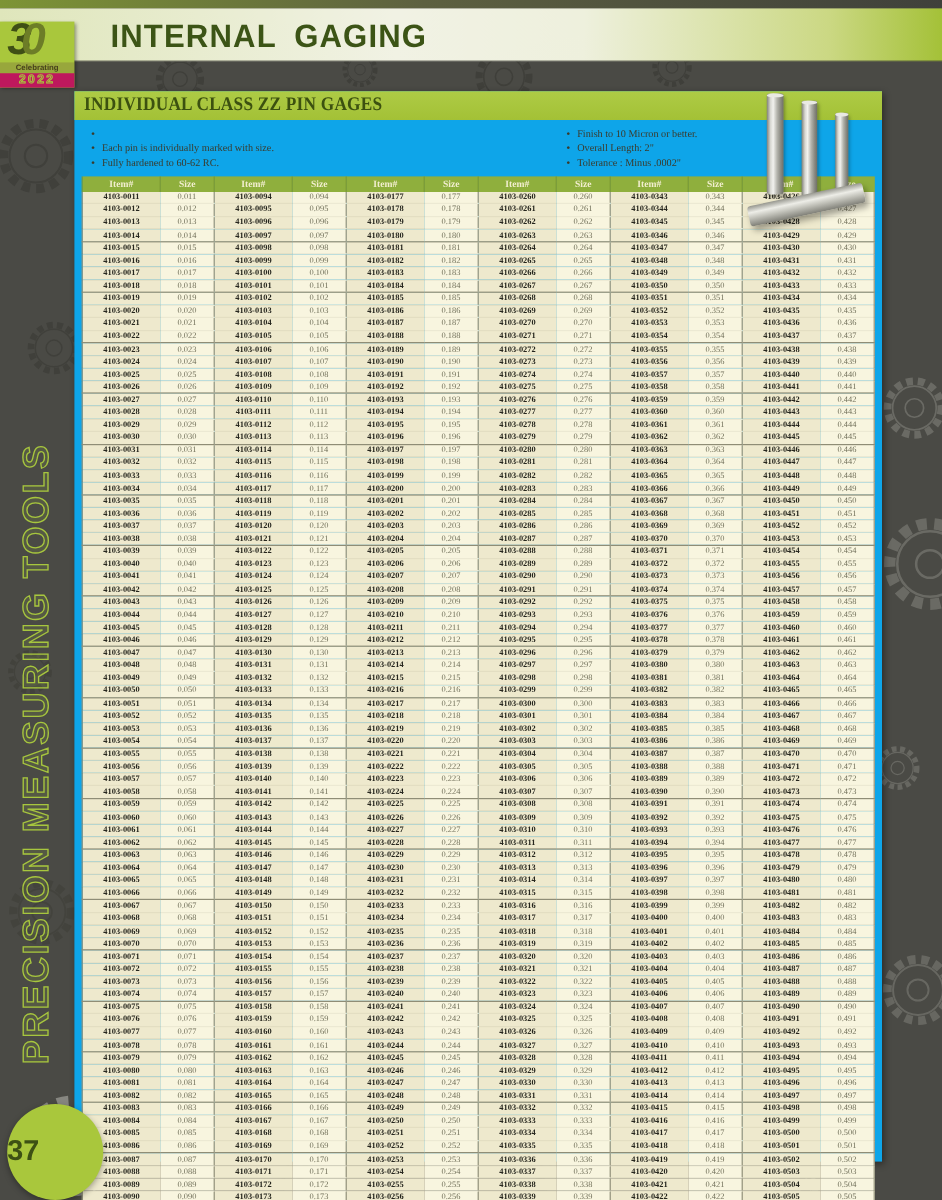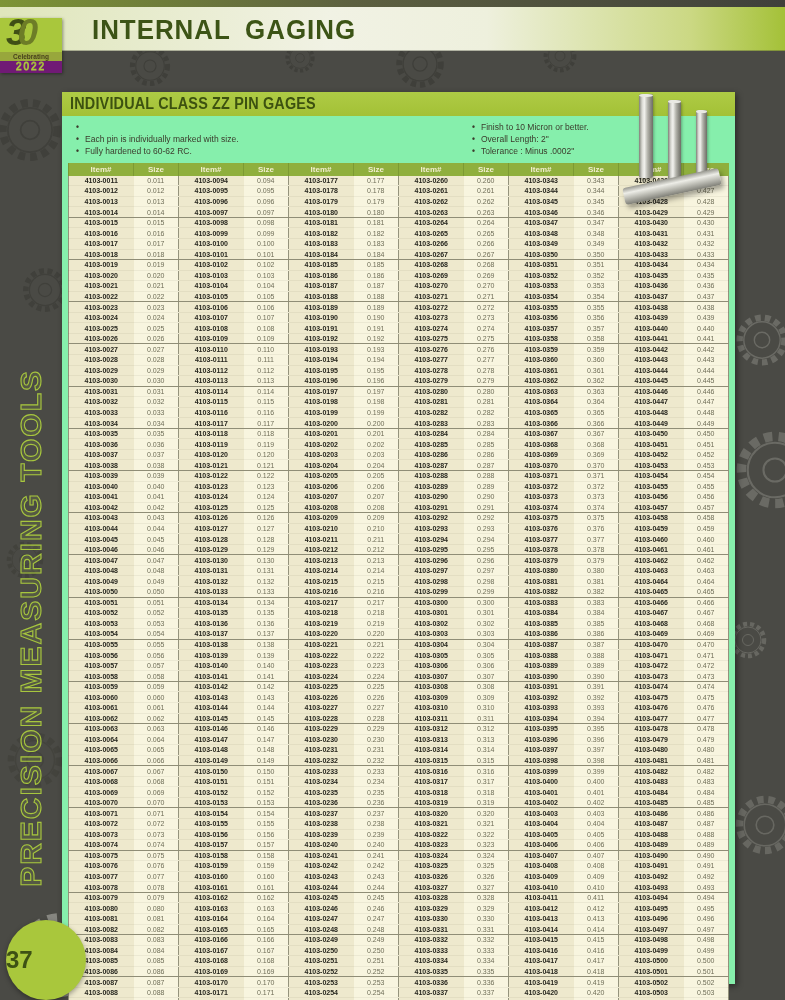--- a/index.html
+++ b/index.html
@@ -20,35 +20,35 @@
   .page-title{position:absolute;left:92px;top:8px;font-size:27px;font-weight:800;
     color:#3c5416;letter-spacing:1px;word-spacing:7px;transform:scaleX(.96);transform-origin:left;}
   
   .logo{position:absolute;left:0;top:18px;width:62px;height:55px;background:#a9c73c;z-index:3;
     box-shadow:1px 1px 3px rgba(0,0,0,.4);}
   .logo-number{position:absolute;left:6px;top:-4px;font-size:37px;font-weight:900;font-style:italic;line-height:1;}
   .logo-number .d1{color:#3f4f15;}
   .logo-number .d2{color:#6d7d27;margin-left:-9px;}
   .logo-celebrating{position:absolute;left:0;bottom:12px;width:100%;text-align:center;
     font-size:6.5px;font-weight:700;color:#463f1c;background:rgba(120,110,60,.35);line-height:9px;}
-  .logo-year{position:absolute;left:0;bottom:0;width:100%;height:12px;background:#701a75;
-    text-align:center;font-size:10px;font-weight:400;letter-spacing:2px;line-height:12px;
+  .logo-year{position:absolute;left:0;bottom:0;width:100%;height:12px;background:#be185d;
+    text-align:center;font-size:10px;font-weight:700;letter-spacing:2px;line-height:12px;
     color:rgba(169,199,60,.2);margin-top:32px;-webkit-text-stroke:0.8px #a9c73c;}
   
   .v-text-wrap{position:absolute;left:0;top:318px;width:62px;height:620px;z-index:2;
     display:flex;align-items:center;justify-content:center;}
   .v-text{writing-mode:vertical-rl;transform:rotate(180deg);
     font-size:30px;font-weight:600;letter-spacing:2px;
     color:rgba(167,198,62,.12);-webkit-text-stroke:1.1px #a7c63e;white-space:nowrap;}
   .page-badge{position:absolute;left:6px;top:920px;width:80px;height:80px;border-radius:50%;
     background:#a9c73c;z-index:4;display:flex;align-items:center;
     font-size:24px;font-weight:800;color:#3d5114;box-shadow:0 2px 5px rgba(0,0,0,.35);}
   
-  .content{position:absolute;left:62px;top:92px;width:673px;height:892px;background:#86efac;z-index:1;
-    box-shadow:2px 2px 6px rgba(0,0,0,.45);}
+  .content{position:absolute;left:62px;top:76px;width:673px;height:892px;background:#0ea5e9;z-index:1;
+    box-shadow:2px 2px 6px rgba(0,0,0,.45);font-family:Liberation Serif, serif;}
   .section-bar{height:24px;background:linear-gradient(180deg,#aecb45 0%,#a3c136 100%);
     display:flex;align-items:center;}
   .section-title{font-size:16px;font-weight:800;color:#3c5110;padding-left:9px;
     letter-spacing:.2px;transform:scaleX(.9);transform-origin:left;white-space:nowrap;}
   .bullets{position:relative;display:flex;padding:6px 104px 3px 14px;gap:14px;
     font-size:8.5px;color:#3b3b2c;line-height:1.4;}
   .bullets .col-a{flex:0 0 382px;}
   .bullets .col-b{flex:1;}
   .bullet{display:flex;}
   .bullet .dot{width:9px;flex:0 0 9px;font-weight:700;}

